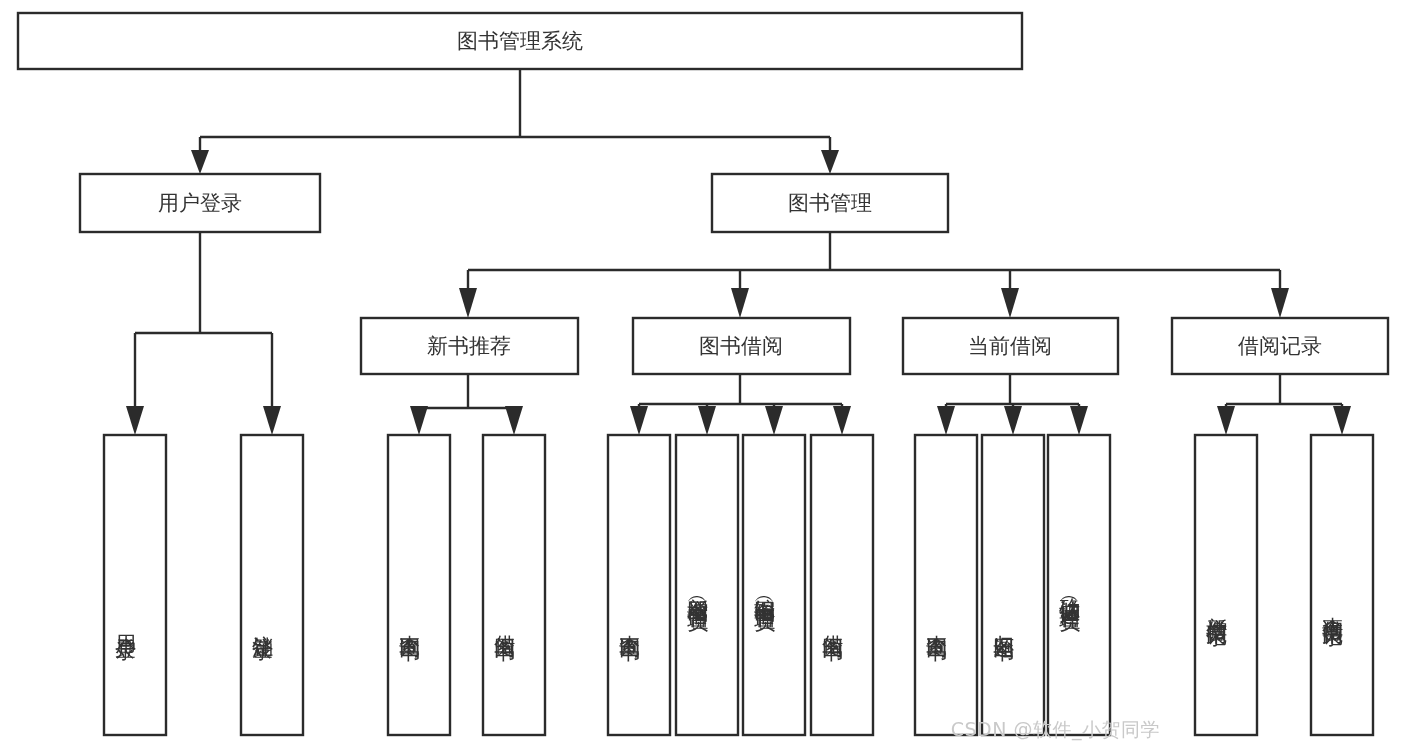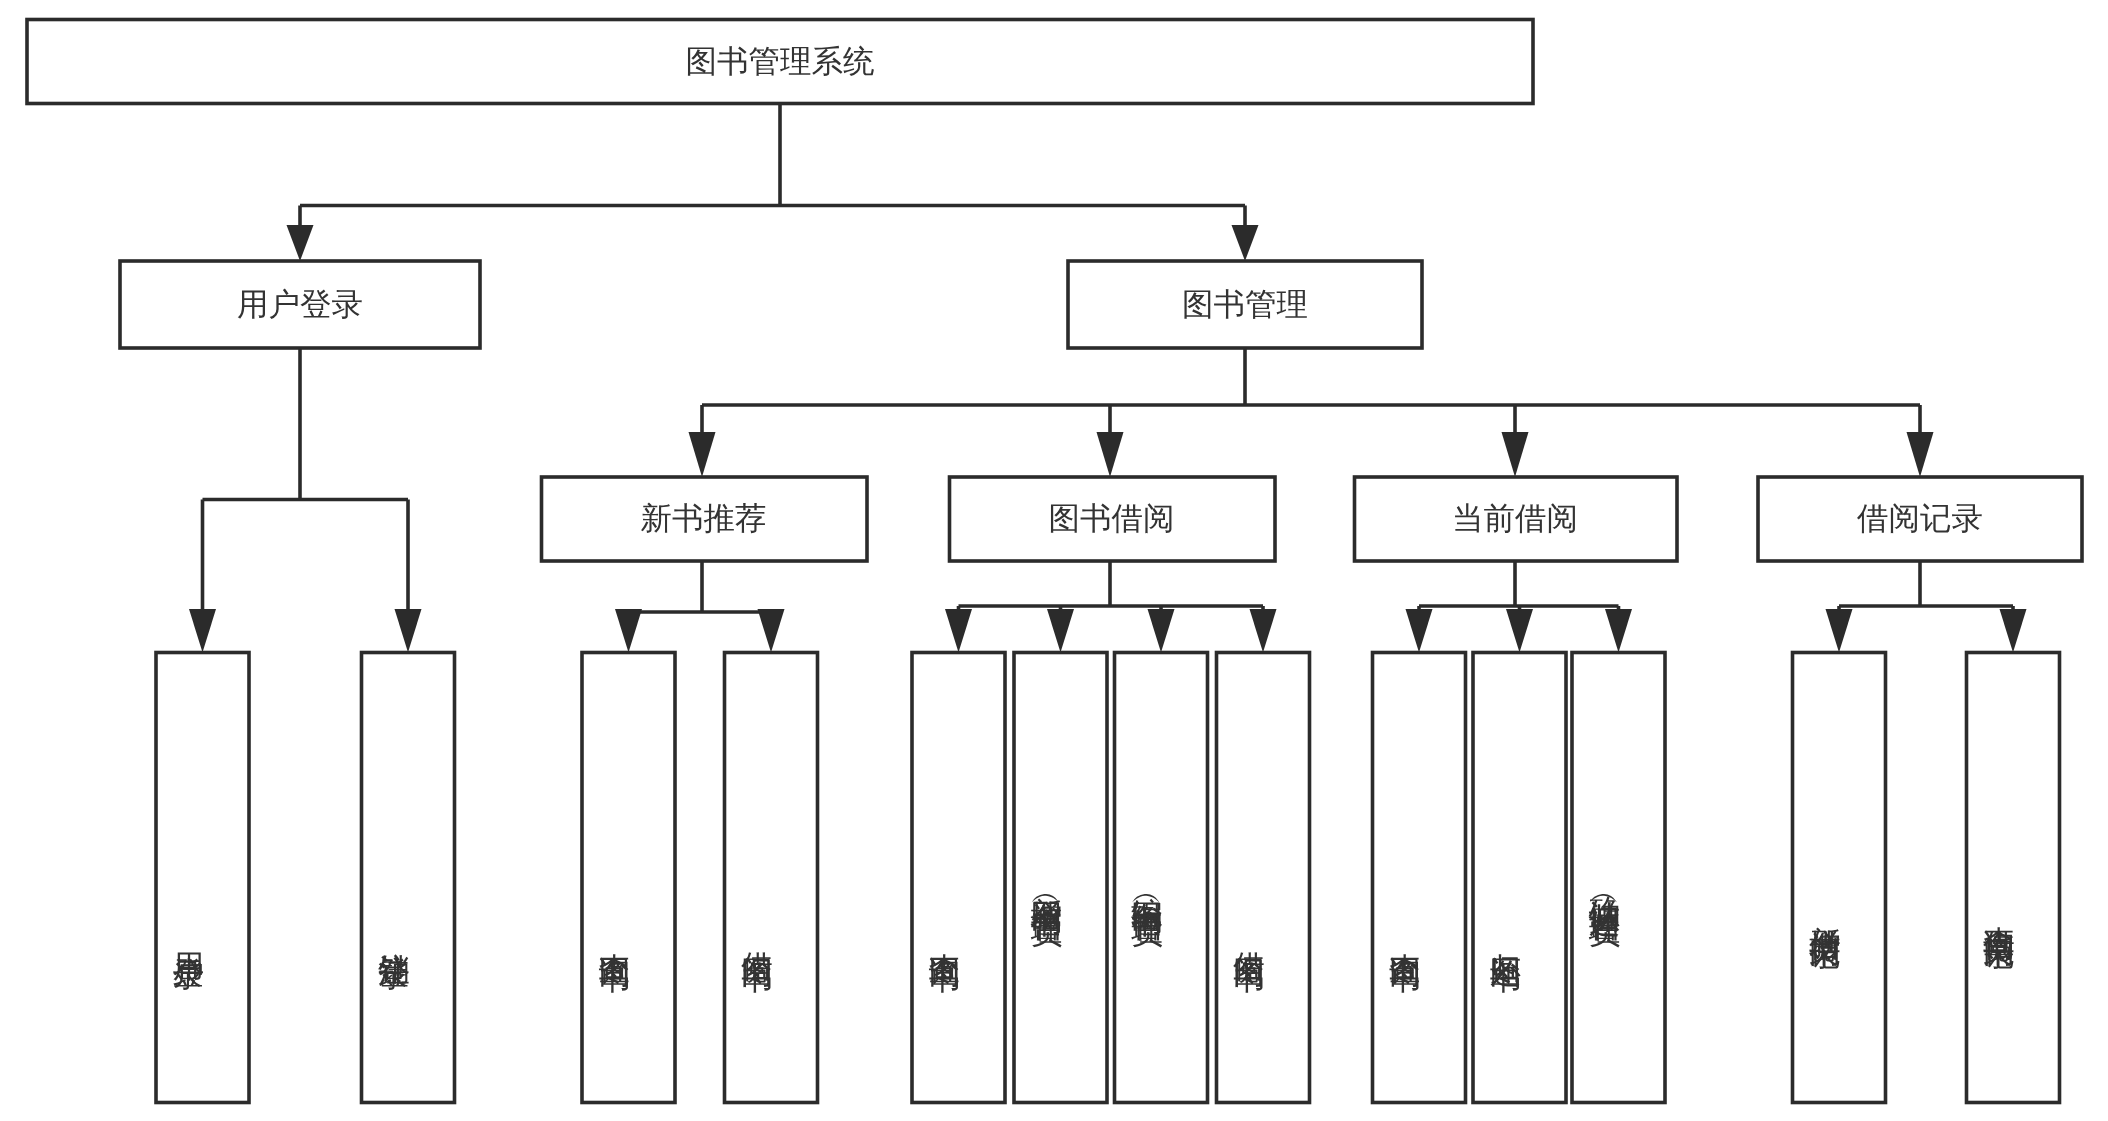--- a/index.html
+++ b/index.html
@@ -199,14 +199,15 @@
   <div class="node-label-v" style="left:618px; top:512px; height:220px;">查询图书</div>
   <div class="node-label-v" style="left:686px; top:447px; height:285px;">新增图书（管理员）</div>
   <div class="node-label-v" style="left:753px; top:447px; height:285px;">编辑图书（管理员）</div>
   <div class="node-label-v" style="left:821px; top:512px; height:220px;">借阅图书</div>
   <div class="node-label-v" style="left:925px; top:512px; height:220px;">查询图书</div>
   <div class="node-label-v" style="left:992px; top:512px; height:220px;">归还图书</div>
   <div class="node-label-v" style="left:1058px; top:447px; height:285px;">确认归还（管理员）</div>
   <div class="node-label-v" style="left:1205px; top:478px; height:255px;">新增借阅记录</div>
   <div class="node-label-v" style="left:1321px; top:478px; height:255px;">查询借阅记录</div>
 
+  <div class="watermark">CSDN @软件_小贺同学</div>
 
 </div>
 
 </body></html>

